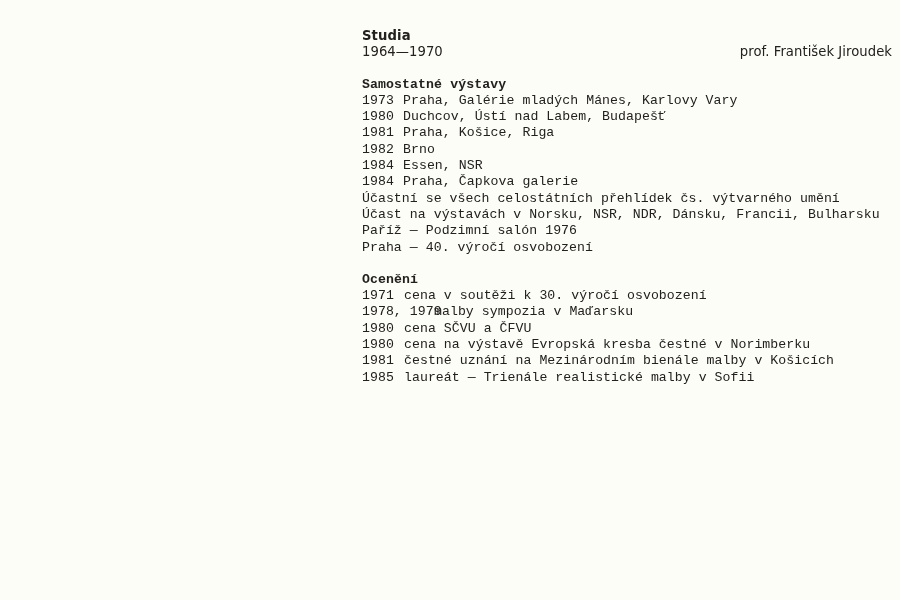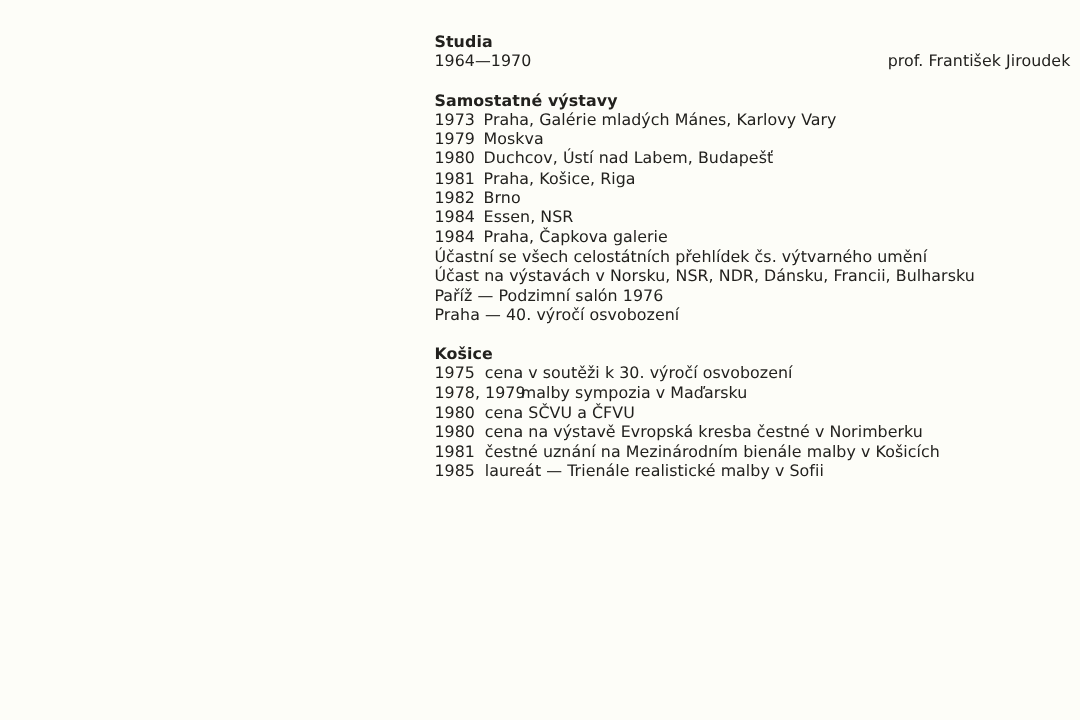--- a/index.html
+++ b/index.html
@@ -25,20 +25,21 @@
     position: absolute;
     left: 362px;
     top: 0px;
     width: 530px;
   }
   .section {
     margin: 0;
   }
   .section + .section {
     margin-top: 16px;
+    font-family: Liberation Mono, monospace;
   }
   .section-heading {
     font-size: 13.2px;
     font-weight: bold;
     line-height: 16.3px;
     letter-spacing: 0.1px;
     margin: 0 0 0 0;
     white-space: nowrap;
   }
   .entry {
@@ -104,24 +105,20 @@
     </div>
 
     <div class="section exhibitions">
       <div class="section-heading">Samostatné výstavy</div>
 
       <div class="entry">
         <span class="year">1973</span>
         <span class="desc">Praha, Galérie mladých Mánes, Karlovy Vary</span>
       </div>
       <div class="entry">
-        <span class="year">1979</span>
-        <span class="desc">Moskva</span>
-      </div>
-      <div class="entry">
         <span class="year">1980</span>
         <span class="desc">Duchcov, Ústí nad Labem, Budapešť</span>
       </div>
       <div class="entry">
         <span class="year">1981</span>
         <span class="desc">Praha, Košice, Riga</span>
       </div>
       <div class="entry">
         <span class="year">1982</span>
         <span class="desc">Brno</span>
@@ -135,24 +132,24 @@
         <span class="desc">Praha, Čapkova galerie</span>
       </div>
 
       <div class="plain-line">Účastní se všech celostátních přehlídek čs. výtvarného umění</div>
       <div class="plain-line">Účast na výstavách v Norsku, NSR, NDR, Dánsku, Francii, Bulharsku</div>
       <div class="plain-line">Paříž — Podzimní salón 1976</div>
       <div class="plain-line">Praha — 40. výročí osvobození</div>
     </div>
 
     <div class="section awards">
-      <div class="section-heading">Košice</div>
+      <div class="section-heading">Ocenění</div>
 
       <div class="entry">
-        <span class="year">1975</span>
+        <span class="year">1971</span>
         <span class="desc">cena v soutěži k 30. výročí osvobození</span>
       </div>
       <div class="entry two-years">
         <span class="year">1978, 1979</span>
         <span class="desc">malby sympozia v Maďarsku</span>
       </div>
       <div class="entry">
         <span class="year">1980</span>
         <span class="desc">cena SČVU a ČFVU</span>
       </div>

